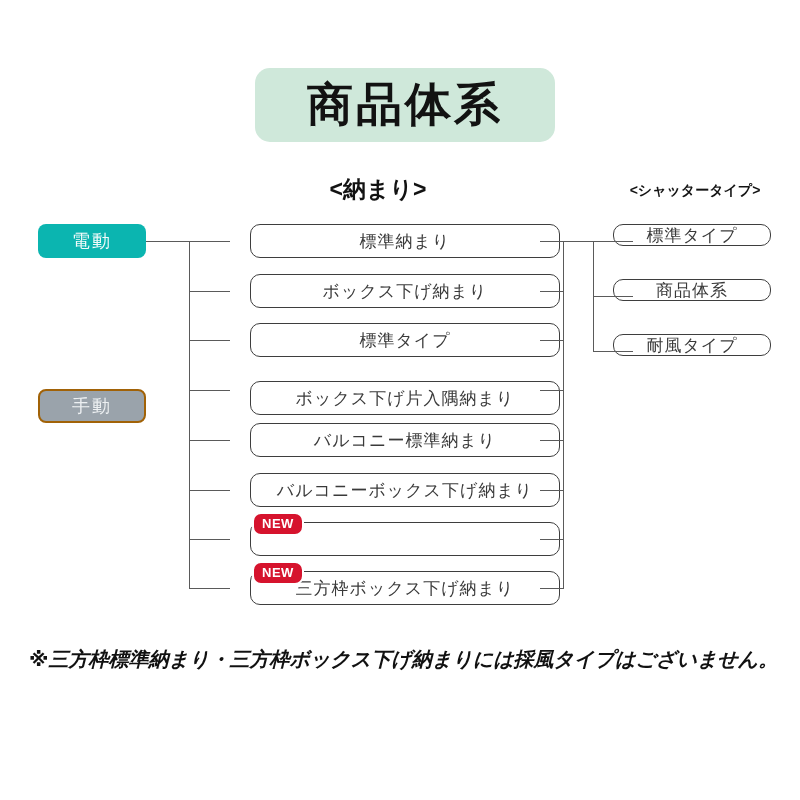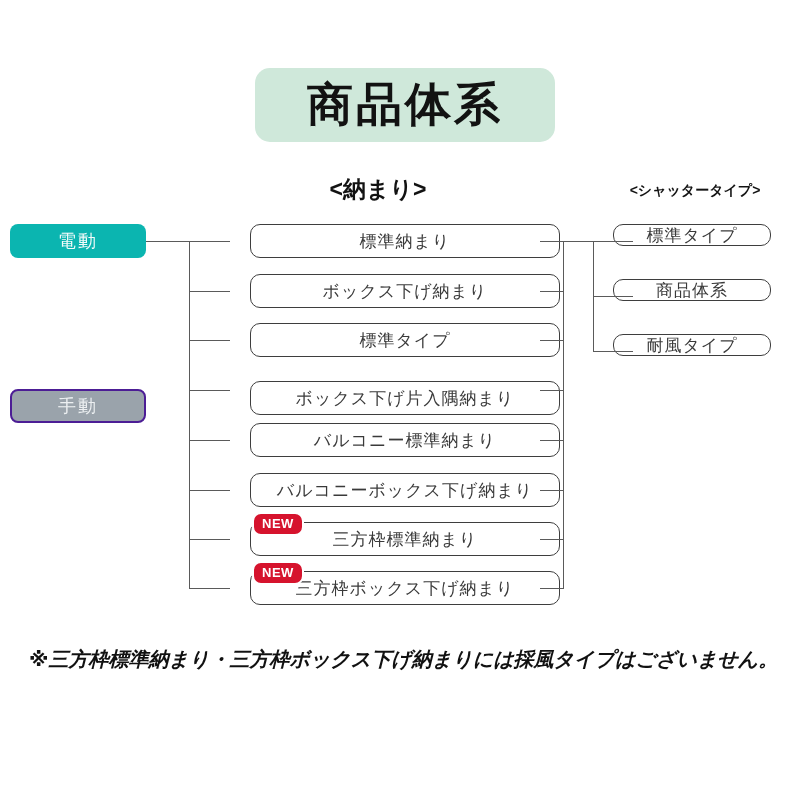--- a/index.html
+++ b/index.html
@@ -21,26 +21,26 @@
     font-size: 46px; font-weight: bold; color: #121212; letter-spacing: 3px;
   }
 
   .col-header {
     font-weight: bold; color: #121212; text-align: center; white-space: nowrap;
   }
   .osamari-header { left: 278px; top: 174px; width: 200px; font-size: 23px; }
   .type-header   { left: 590px; top: 182px; width: 210px; font-size: 14px; }
 
   .drive-btn {
-    width: 136px; height: 34px; border-radius: 8px;
+    width: 108px; height: 34px; border-radius: 8px;
     display: flex; align-items: center; justify-content: center;
-    font-size: 18px; letter-spacing: 2px;
+    font-size: 18px; letter-spacing: 2px; margin-left: 28px;
   }
   .electric { left: 10px; top: 224px; background: var(--teal, #0bb5b0); color: #f2fbfa; }
-  .manual   { left: 10px; top: 389px; background: var(--gray, #9aa3ab); color: #edf0f2; border: 2px solid #4c1d95; }
+  .manual   { left: 10px; top: 389px; background: var(--gray, #9aa3ab); color: #edf0f2; border: 2px solid #a16207; }
 
   .node {
     background: #ffffff;
     border: 1.5px solid #3e3e3e;
     border-radius: 10px;
     display: flex; align-items: center; justify-content: center;
     font-size: 17px; color: #3a3a3a; letter-spacing: 1px;
   }
   .osamari-box { left: 230px; width: 310px; height: 34px; margin-left: 20px; }
   .type-box    { left: 613px; width: 158px; height: 22px; }
@@ -86,21 +86,20 @@
   <span>ボックス下げ片入隅納まり</span>
 </div>
 <div class="abs node osamari-box" style="top:423px">
   <span>バルコニー標準納まり</span>
 </div>
 <div class="abs node osamari-box" style="top:473px">
   <span>バルコニーボックス下げ納まり</span>
 </div>
 <div class="abs node osamari-box" style="top:522px">
   <span class="new-badge">NEW</span>
-  <span>三方枠標準納まり</span>
 </div>
 <div class="abs node osamari-box" style="top:571px">
   <span class="new-badge">NEW</span>
   <span>三方枠ボックス下げ納まり</span>
 </div>
 
 <div class="abs node type-box" style="top:224px">
   <span>標準タイプ</span>
 </div>
 <div class="abs node type-box" style="top:279px">

